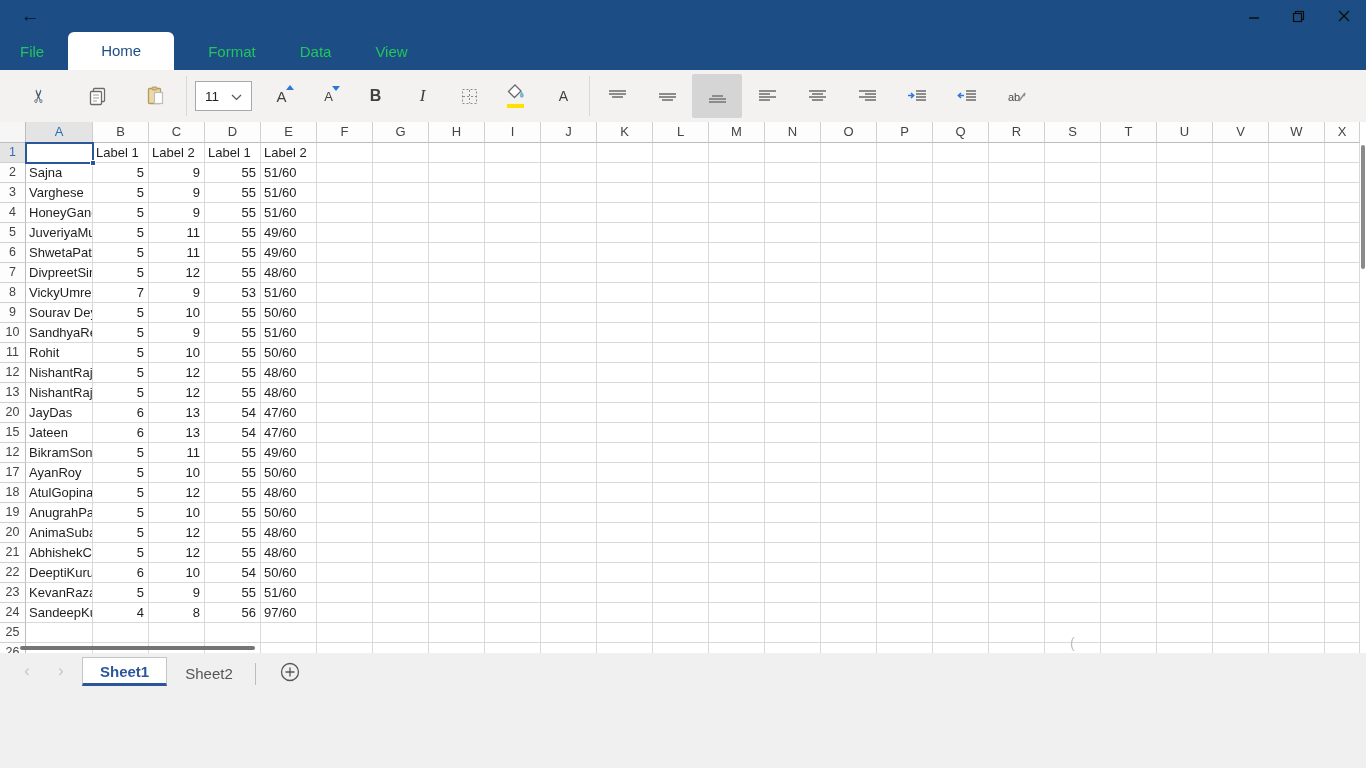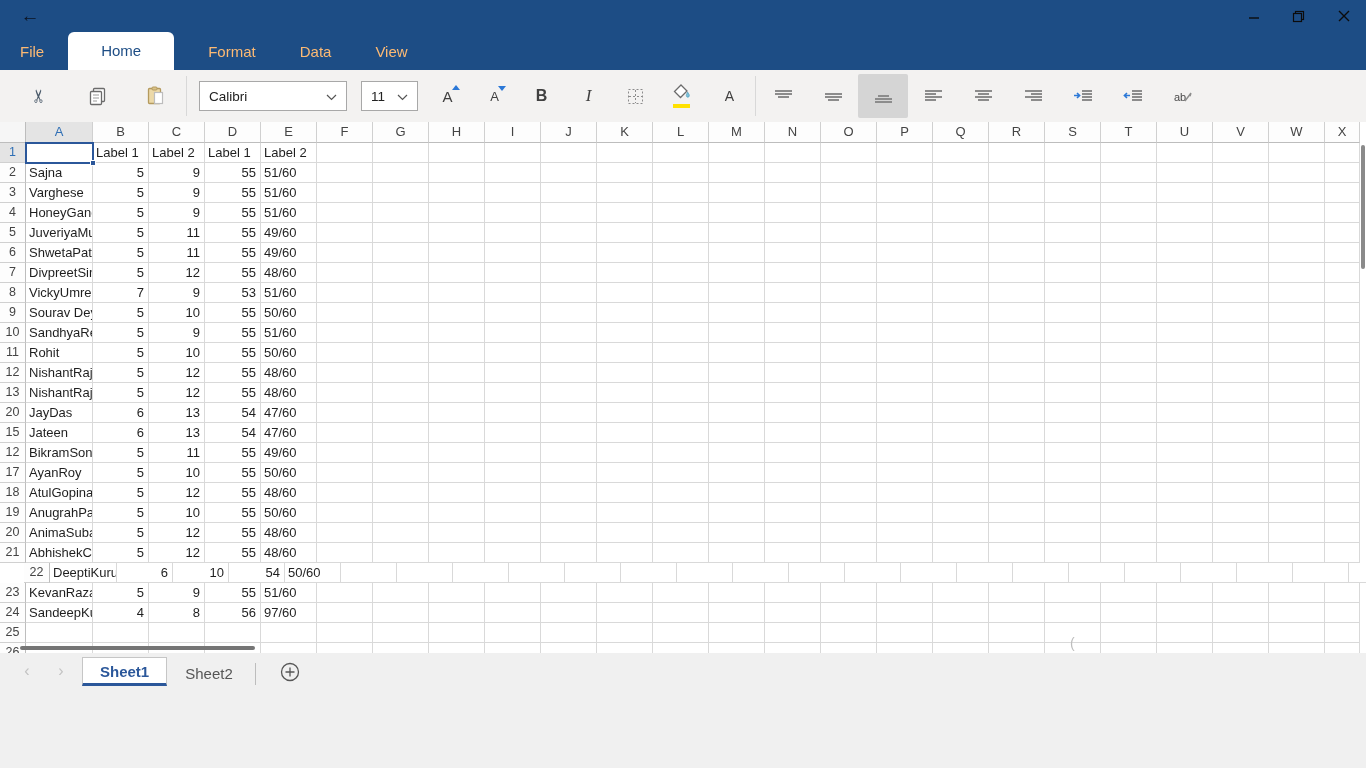--- a/index.html
+++ b/index.html
@@ -13,21 +13,21 @@
   .back-btn { width:40px; text-align:center; margin-left:10px; font-size:19px;
     color:#0c1320; cursor:default; }
   .tb-spacer { flex:1; }
   .win-btn { width:45px; height:32px; display:flex; align-items:center;
     justify-content:center; color:#0c0c0c; font-size:14px; }
   .win-btn svg { display:block; }
 
   
   .menubar { height:38px; background:#1d4d85; display:flex; align-items:flex-end;
     flex:0 0 auto; }
-  .menu-item { color:#fdba74; font-size:15px; padding:9px 22px 10px 22px; }
+  .menu-item { color:#22c55e; font-size:15px; padding:9px 22px 10px 22px; }
   .menu-item.first { margin-left:8px; padding:9px 12px 10px 12px; }
   .menu-tab-active { background:#ffffff; color:#1d4d85; font-size:15px;
     padding:10px 33px 11px 33px; border-radius:6px 6px 0 0; margin:0 12px; }
 
   
   .toolbar { height:52px; background:#f3f2f1; display:flex; align-items:center;
     padding:0 10px; flex:0 0 auto; }
   .tbtn { height:44px; display:flex; align-items:center; justify-content:center;
     border-radius:2px; }
   .tbtn.w58 { width:58px; }
@@ -158,28 +158,20 @@
     </div>
     <div class="tbtn w58">
       <svg width="19" height="20">
         <rect x="2.5" y="2.5" width="12" height="15" rx="1" fill="#ecd9a8" stroke="#b49a5e" stroke-width="1.3"></rect>
         <rect x="6" y="1" width="5" height="3" rx="1" fill="#d9c289" stroke="#b49a5e" stroke-width="1"></rect>
         <rect x="8.5" y="6.5" width="8" height="11" fill="#fff" stroke="#bdbdbd" stroke-width="1.2"></rect>
       </svg>
     </div>
     <div class="tb-divider"></div>
 
-    <div class="combo combo-font">
-      <span>Calibri</span>
-      <span class="chev">
-        <svg width="11" height="7">
-            <polyline points="1,1 5.5,5.5 10,1" fill="none" stroke="#555" stroke-width="1.2"></polyline>
-          </svg>
-      </span>
-    </div>
     <div class="combo combo-size">
       <span>11</span>
       <span class="chev">
         <svg width="11" height="7">
             <polyline points="1,1 5.5,5.5 10,1" fill="none" stroke="#555" stroke-width="1.2"></polyline>
           </svg>
       </span>
     </div>
 
     <div class="tbtn w47">
@@ -855,21 +847,21 @@
         <div class="g-cell" style="width: 56px;"></div>
         <div class="g-cell" style="width: 56px;"></div>
         <div class="g-cell" style="width: 56px;"></div>
         <div class="g-cell" style="width: 56px;"></div>
         <div class="g-cell" style="width: 56px;"></div>
         <div class="g-cell" style="width: 56px;"></div>
         <div class="g-cell" style="width: 56px;"></div>
         <div class="g-cell" style="width: 35px;"></div>
       </div>
       <div class="g-row">
-        <div class="g-rowh" style="height: 20px; margin-left: 24px;">22</div>
+        <div class="g-rowh" style="height: 20px;">22</div>
         <div class="g-cell" style="width: 67px;">DeeptiKuru</div>
         <div class="g-cell num" style="width: 56px;">6</div>
         <div class="g-cell num" style="width: 56px;">10</div>
         <div class="g-cell num" style="width: 56px;">54</div>
         <div class="g-cell" style="width: 56px;">50/60</div>
         <div class="g-cell" style="width: 56px;"></div>
         <div class="g-cell" style="width: 56px;"></div>
         <div class="g-cell" style="width: 56px;"></div>
         <div class="g-cell" style="width: 56px;"></div>
         <div class="g-cell" style="width: 56px;"></div>

